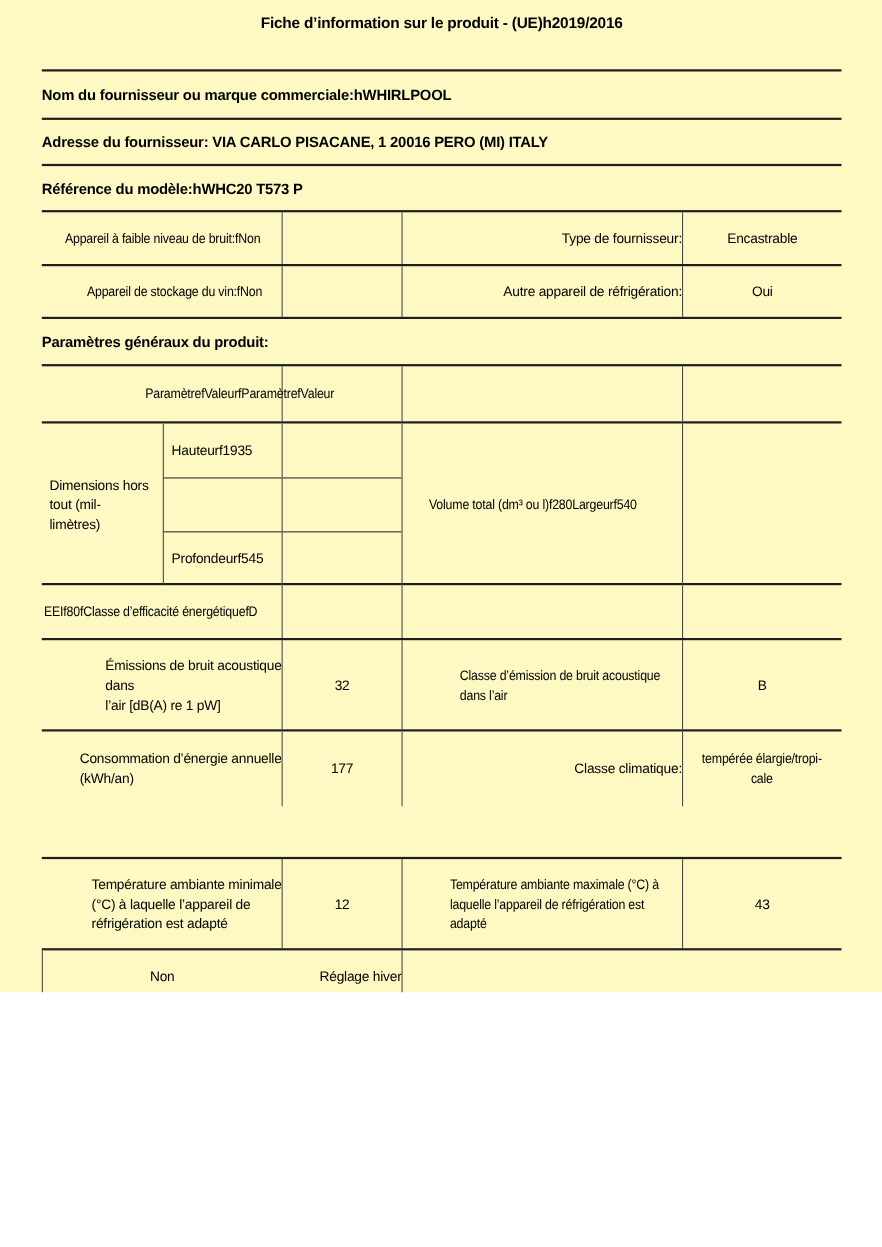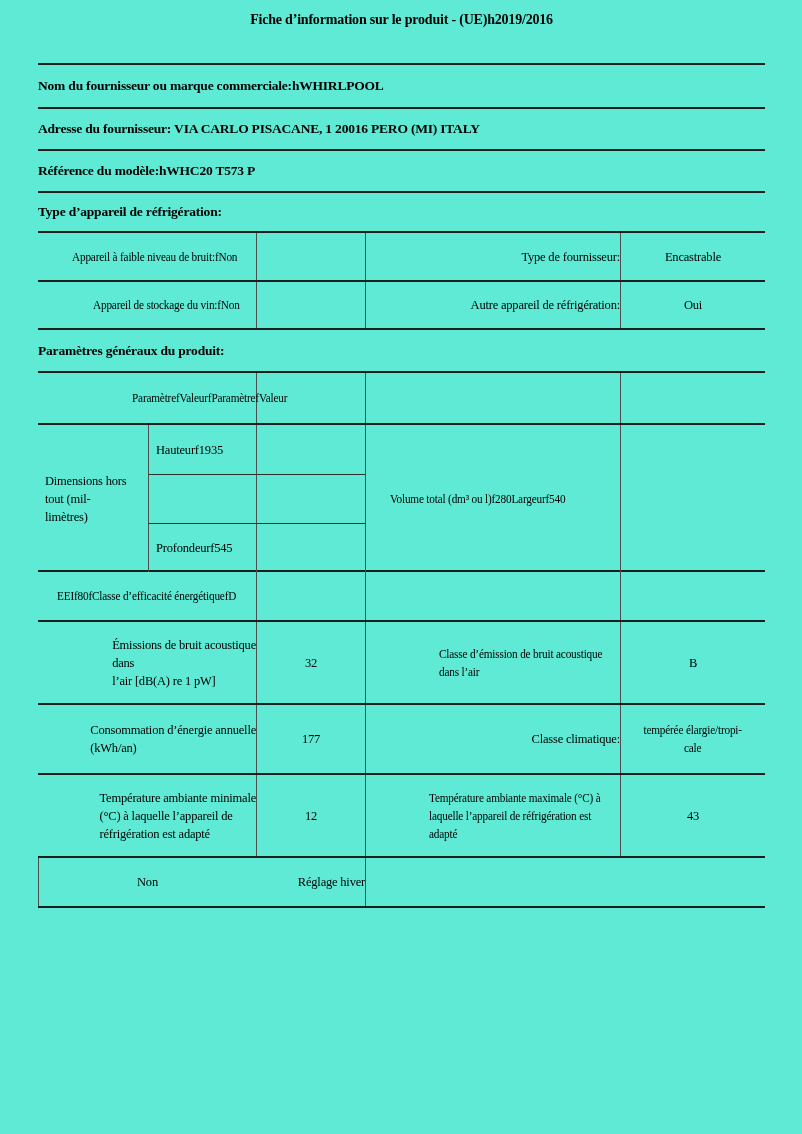--- a/index.html
+++ b/index.html
@@ -1,17 +1,17 @@
 <!DOCTYPE html>
 <html><head>
 <meta charset="utf-8">
 <style>
   html,body{margin:0;padding:0;background:#ffffff;}
   body{width:802px;height:1134px;font-family:"Liberation Sans",sans-serif;color:#000;}
-  .page{position:relative;width:802px;height:1134px;background:#5eead4;overflow:hidden;font-family:Liberation Serif, serif;}
+  .page{position:relative;width:802px;height:902px;background:#fef9c3;overflow:hidden;}
   .content{margin-left:38px;width:727px;}
 
   
   .rule{border-top:2px solid #1e1e1e;}
 
   .title-block{height:40px;display:flex;align-items:center;justify-content:center;
     font-weight:bold;font-size:14px;letter-spacing:-0.2px;}
   .info-row{box-sizing:border-box;display:flex;align-items:center;
     font-weight:bold;font-size:13.5px;letter-spacing:-0.2px;white-space:pre;}
   .h44{height:44px;margin-top:23px;} .h42{height:42px;} .h40{height:40px;} .h41{height:41px;}
@@ -29,21 +29,21 @@
   .pre{white-space:pre;}
   .narrow{display:inline-block;transform:scaleX(0.9);transform-origin:0 50%;white-space:pre;}
   .narrow-c{display:inline-block;transform:scaleX(0.9);transform-origin:50% 50%;white-space:pre;text-align:center;}
 
   
   .t1r1{height:47px;} .t1r2{height:48px;}
 
   
   .t2head{height:50px;}
   .t2eei{height:50px;} .t2noise{height:83px;} .t2energy{height:70px;}
-  .t2temp{height:83px;} .t2winter{height:50px;}
+  .t2temp{height:83px;margin-top:46px;} .t2winter{height:50px;}
   .headcell{padding-left:94px;}
 
   
   .dims{box-sizing:border-box;height:147px;border-top:2px solid #1e1e1e;display:grid;
     grid-template-columns:110px 108px 109px 255px 145px;grid-template-rows:49px 49px 49px;}
   .dcell{box-sizing:border-box;display:flex;align-items:center;
     font-size:12.5px;letter-spacing:-0.2px;line-height:18px;}
   .d-label{grid-column:1;grid-row:1/4;padding-left:7px;white-space:pre;}
   .d-haut{grid-column:2;grid-row:1;padding-left:7px;}
   .d-r1c3{grid-column:3;grid-row:1;}
@@ -58,21 +58,20 @@
 <body>
 
 <div class="page">
   <div class="content">
 
     <div class="title-block">Fiche d’information sur le produit - (UE)h2019/2016</div>
 
     <div class="info-row rule h44">Nom du fournisseur ou marque commerciale:hWHIRLPOOL</div>
     <div class="info-row rule h42">Adresse du fournisseur: VIA CARLO PISACANE, 1 20016 PERO (MI) ITALY</div>
     <div class="info-row rule h42">Référence du modèle:hWHC20 T573 P</div>
-    <div class="info-row rule h40">Type d’appareil de réfrigération:</div>
 
     <div class="tbl">
       <div class="trow t1r1">
         <div class="cell lab">
             <span class="narrow">Appareil à faible niveau de bruit:fNon</span>
           </div>
         <div class="cell vl"></div>
         <div class="cell vl lab lab3">
             <span>Type de fournisseur:</span>
           </div>

